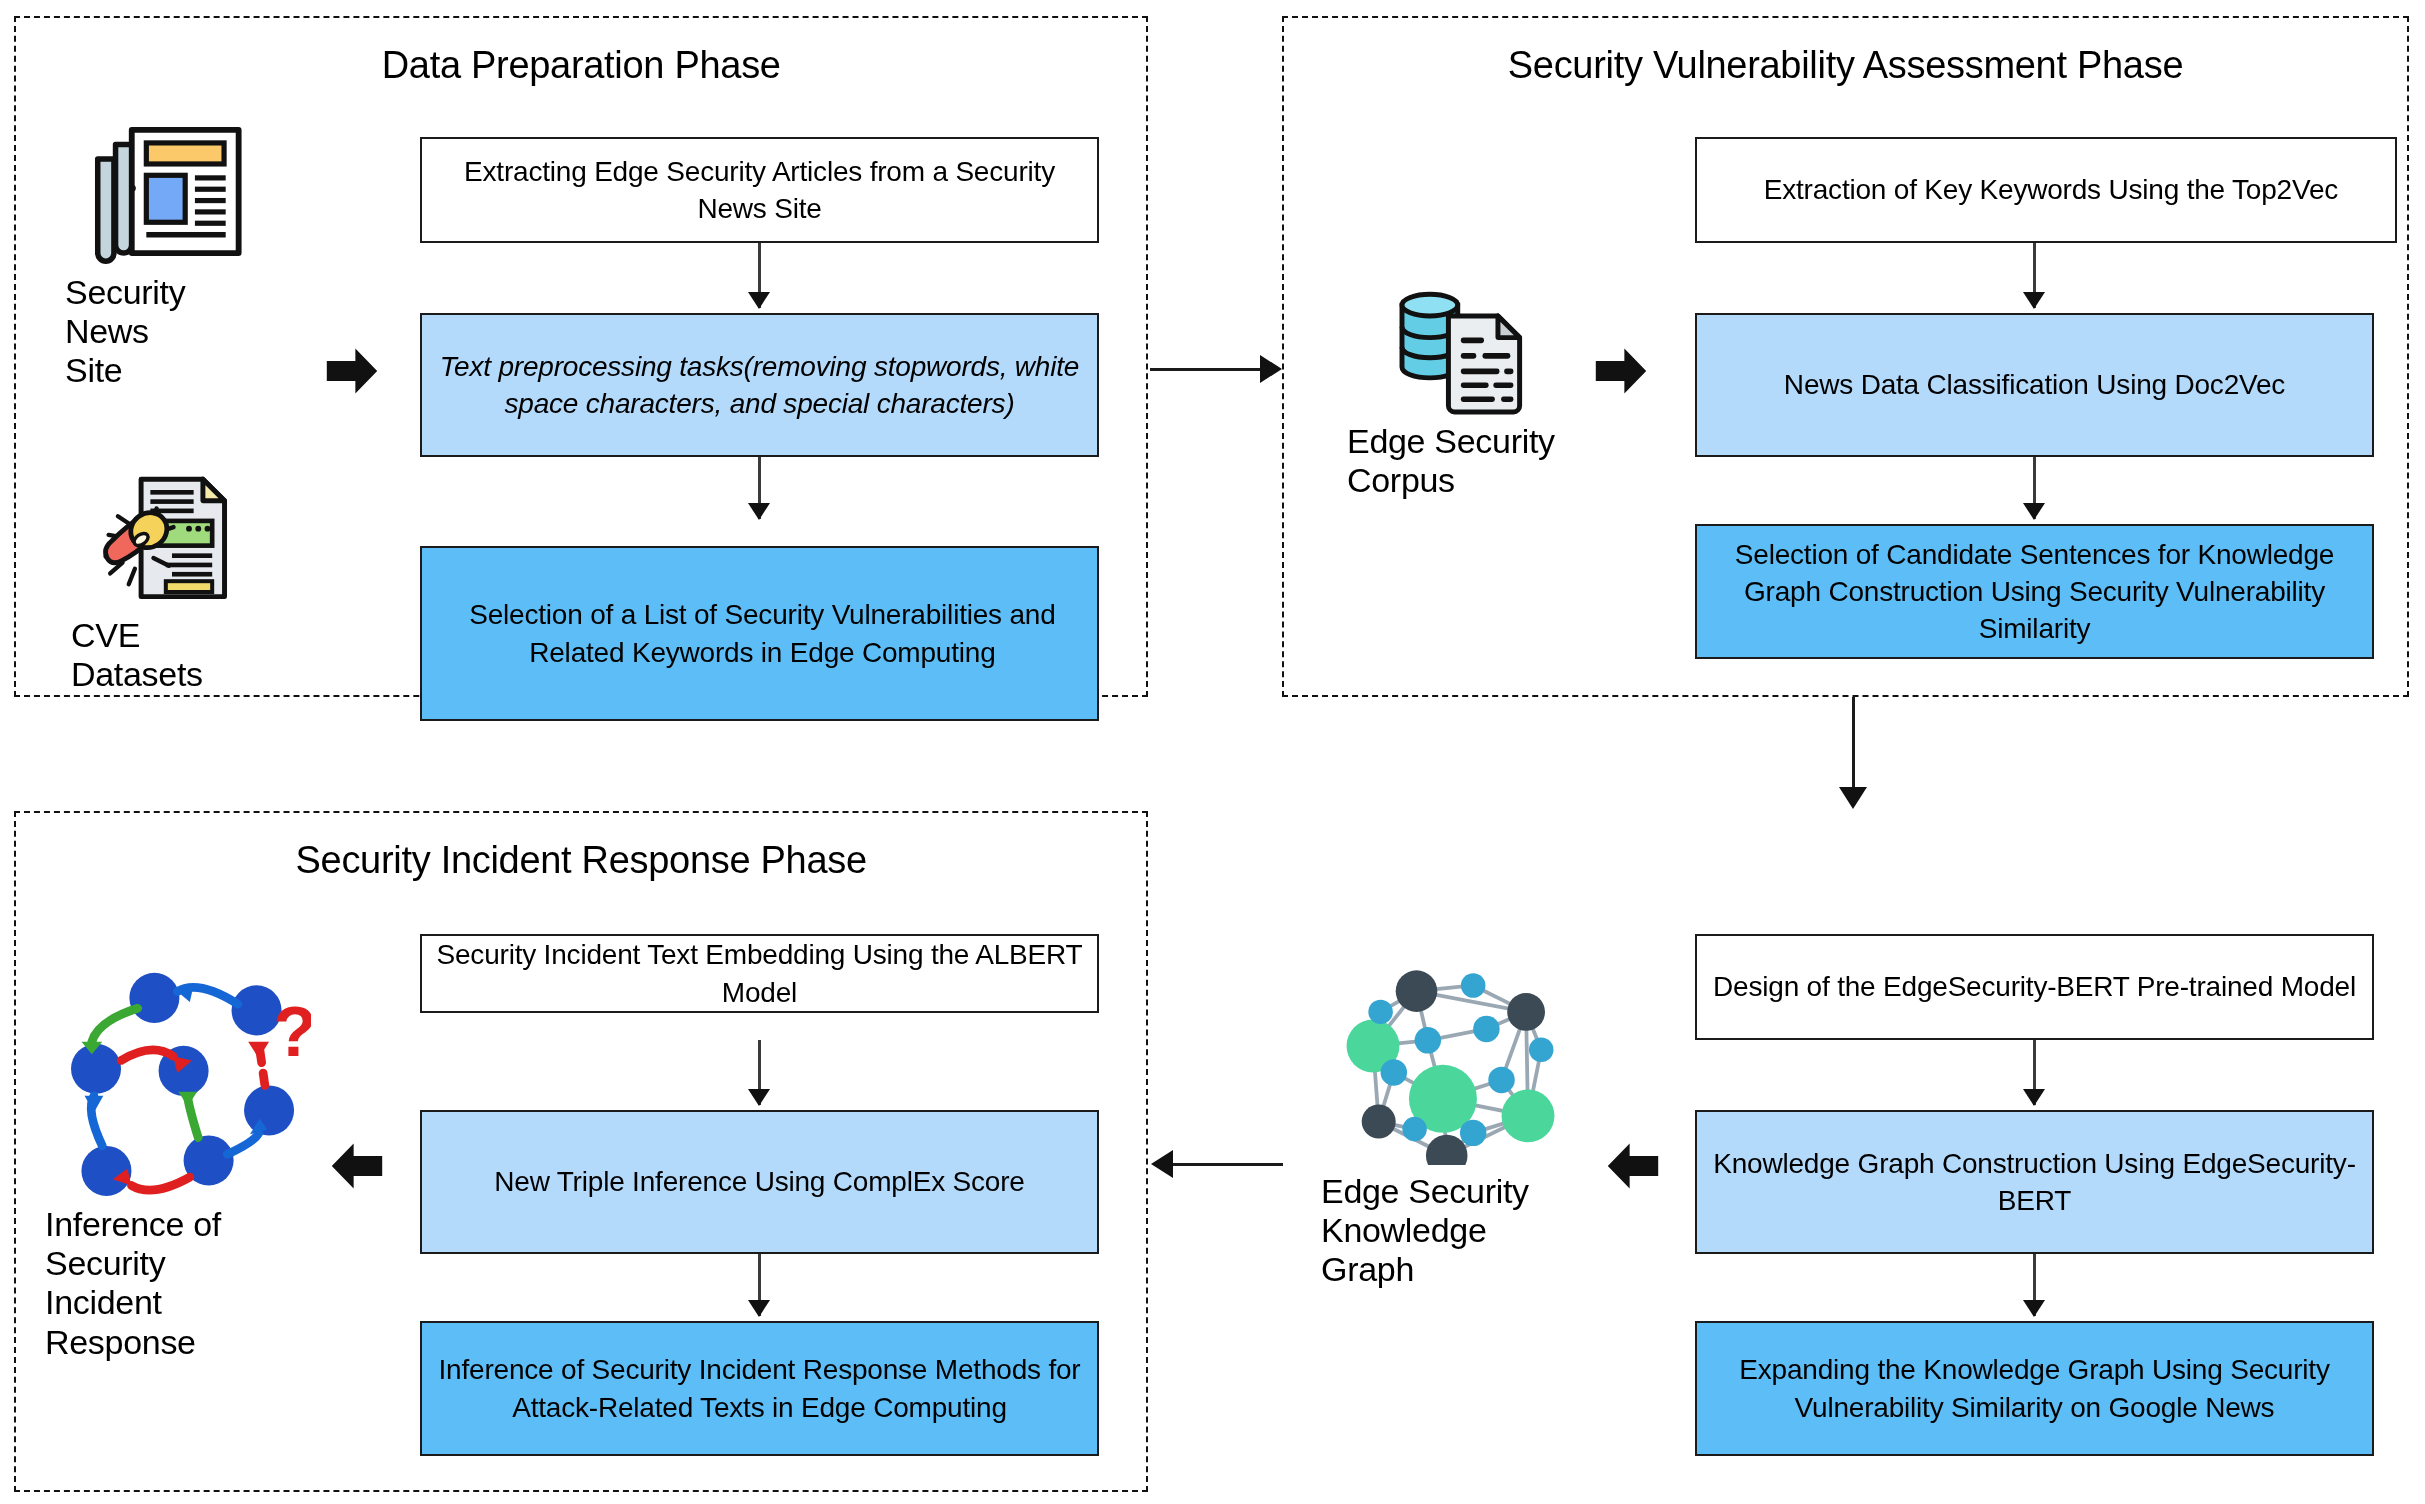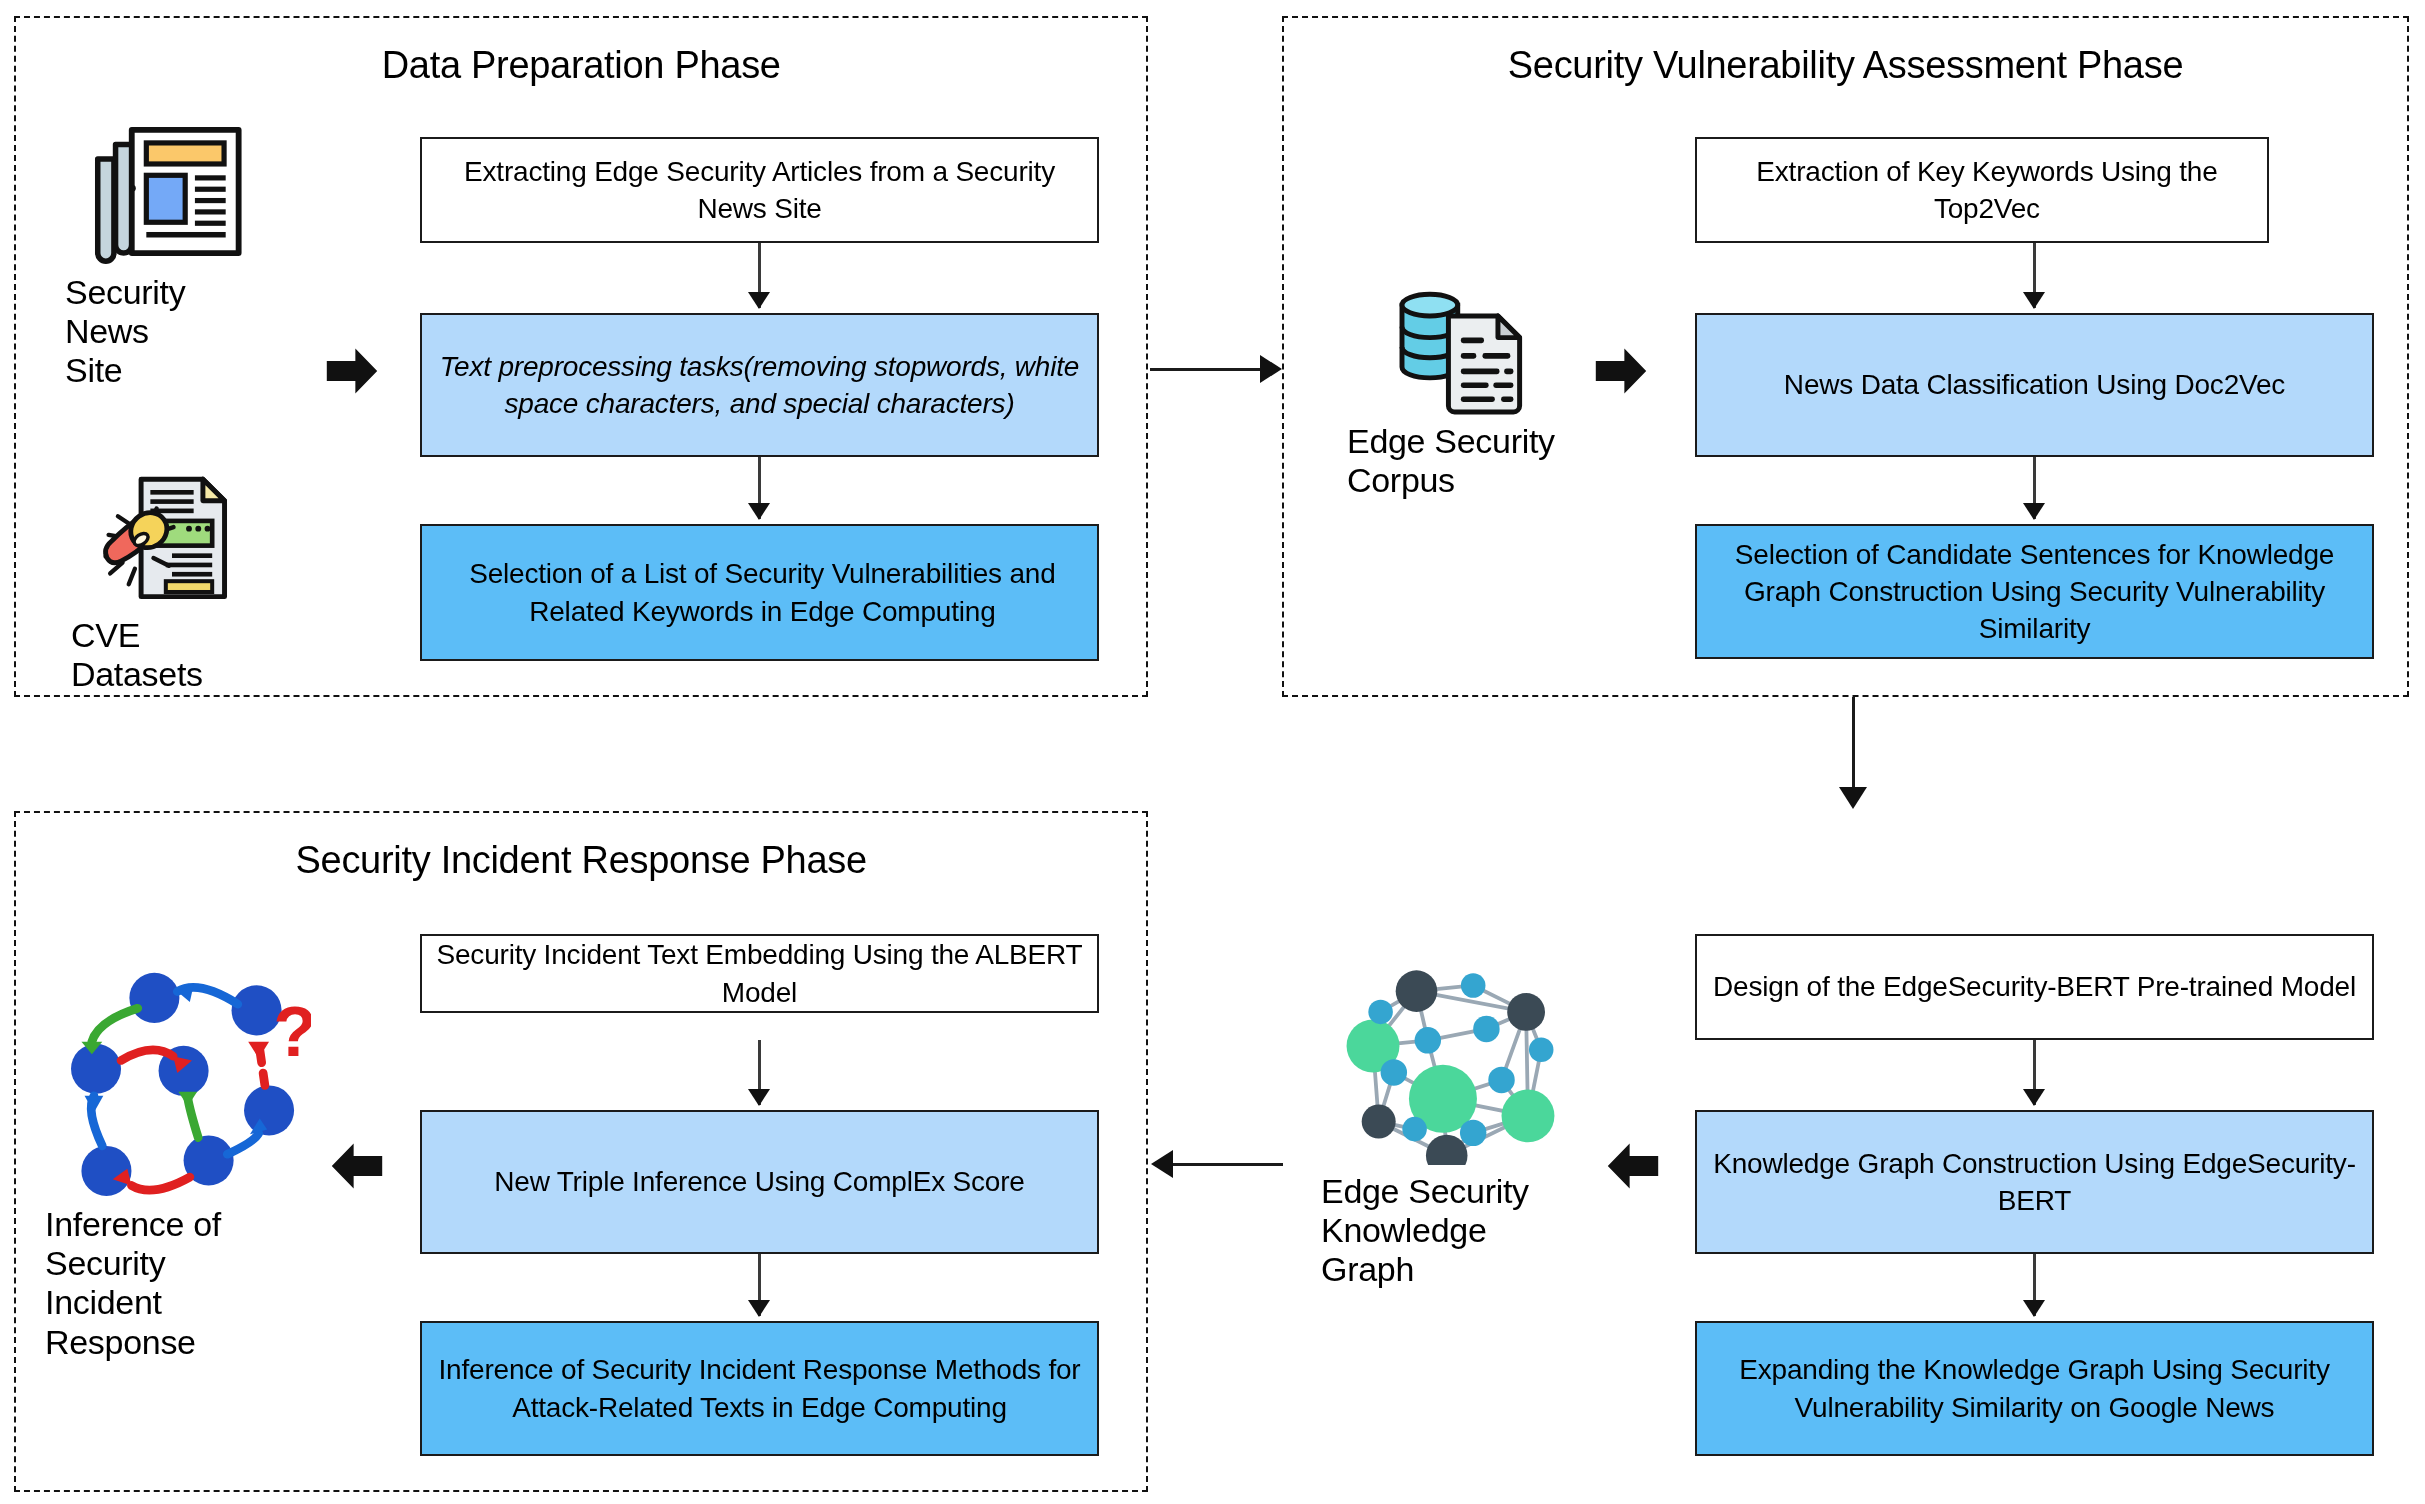--- a/index.html
+++ b/index.html
@@ -163,21 +163,21 @@
   <div class="pbox white" id="b1a" style="left:420px;top:137px;width:679px;height:106px;">
     <span>Extracting Edge Security Articles from a Security News Site</span>
   </div>
   <div class="vconn" style="left:758px;top:243px;height:65px;"></div>
 
   <div class="pbox light" id="b1b" style="left:420px;top:313px;width:679px;height:144px;font-style:italic;">
     <span>Text preprocessing tasks(removing stopwords, white space characters, and special characters)</span>
   </div>
   <div class="vconn" style="left:758px;top:457px;height:62px;"></div>
 
-  <div class="pbox dark" id="b1c" style="left:420px;top:524px;width:679px;height:137px;padding-left:20px;">
+  <div class="pbox dark" id="b1c" style="left:420px;top:546px;width:679px;height:175px;padding-left:20px;">
     <span>Selection of a List of Security Vulnerabilities and Related Keywords in Edge Computing</span>
   </div>
 
   <div class="panel" id="panel-vuln-assess">
     <div class="panel-title">Security Vulnerability Assessment Phase</div>
   </div>
 
   <div class="lineH" style="left:1150px;top:368px;width:110px;"></div>
   <div class="arrowhead ah-right" style="left:1260px;top:355px;"></div>
 
@@ -202,21 +202,21 @@
       </g>
     </svg>
     <div class="iconcap">Edge Security
 Corpus</div>
   </div>
 
   <svg class="fatarrow" style="left:1593px;top:343px;" viewBox="0 0 100 100">
     <path d="M5 32 H56 V10 L95 50 L56 90 V68 H5 Z" fill="#111"></path>
   </svg>
 
-  <div class="pbox white" id="b2a" style="left:1695px;top:137px;width:574px;height:106px;padding-left:24px;">
+  <div class="pbox white" id="b2a" style="left:1695px;top:137px;width:702px;height:106px;padding-left:24px;">
     <span>Extraction of Key Keywords Using the Top2Vec</span>
   </div>
   <div class="vconn" style="left:2033px;top:243px;height:65px;"></div>
 
   <div class="pbox light" id="b2b" style="left:1695px;top:313px;width:679px;height:144px;">
     <span>News Data Classification Using Doc2Vec</span>
   </div>
   <div class="vconn" style="left:2033px;top:457px;height:62px;"></div>
 
   <div class="pbox dark" id="b2c" style="left:1695px;top:524px;width:679px;height:135px;">

